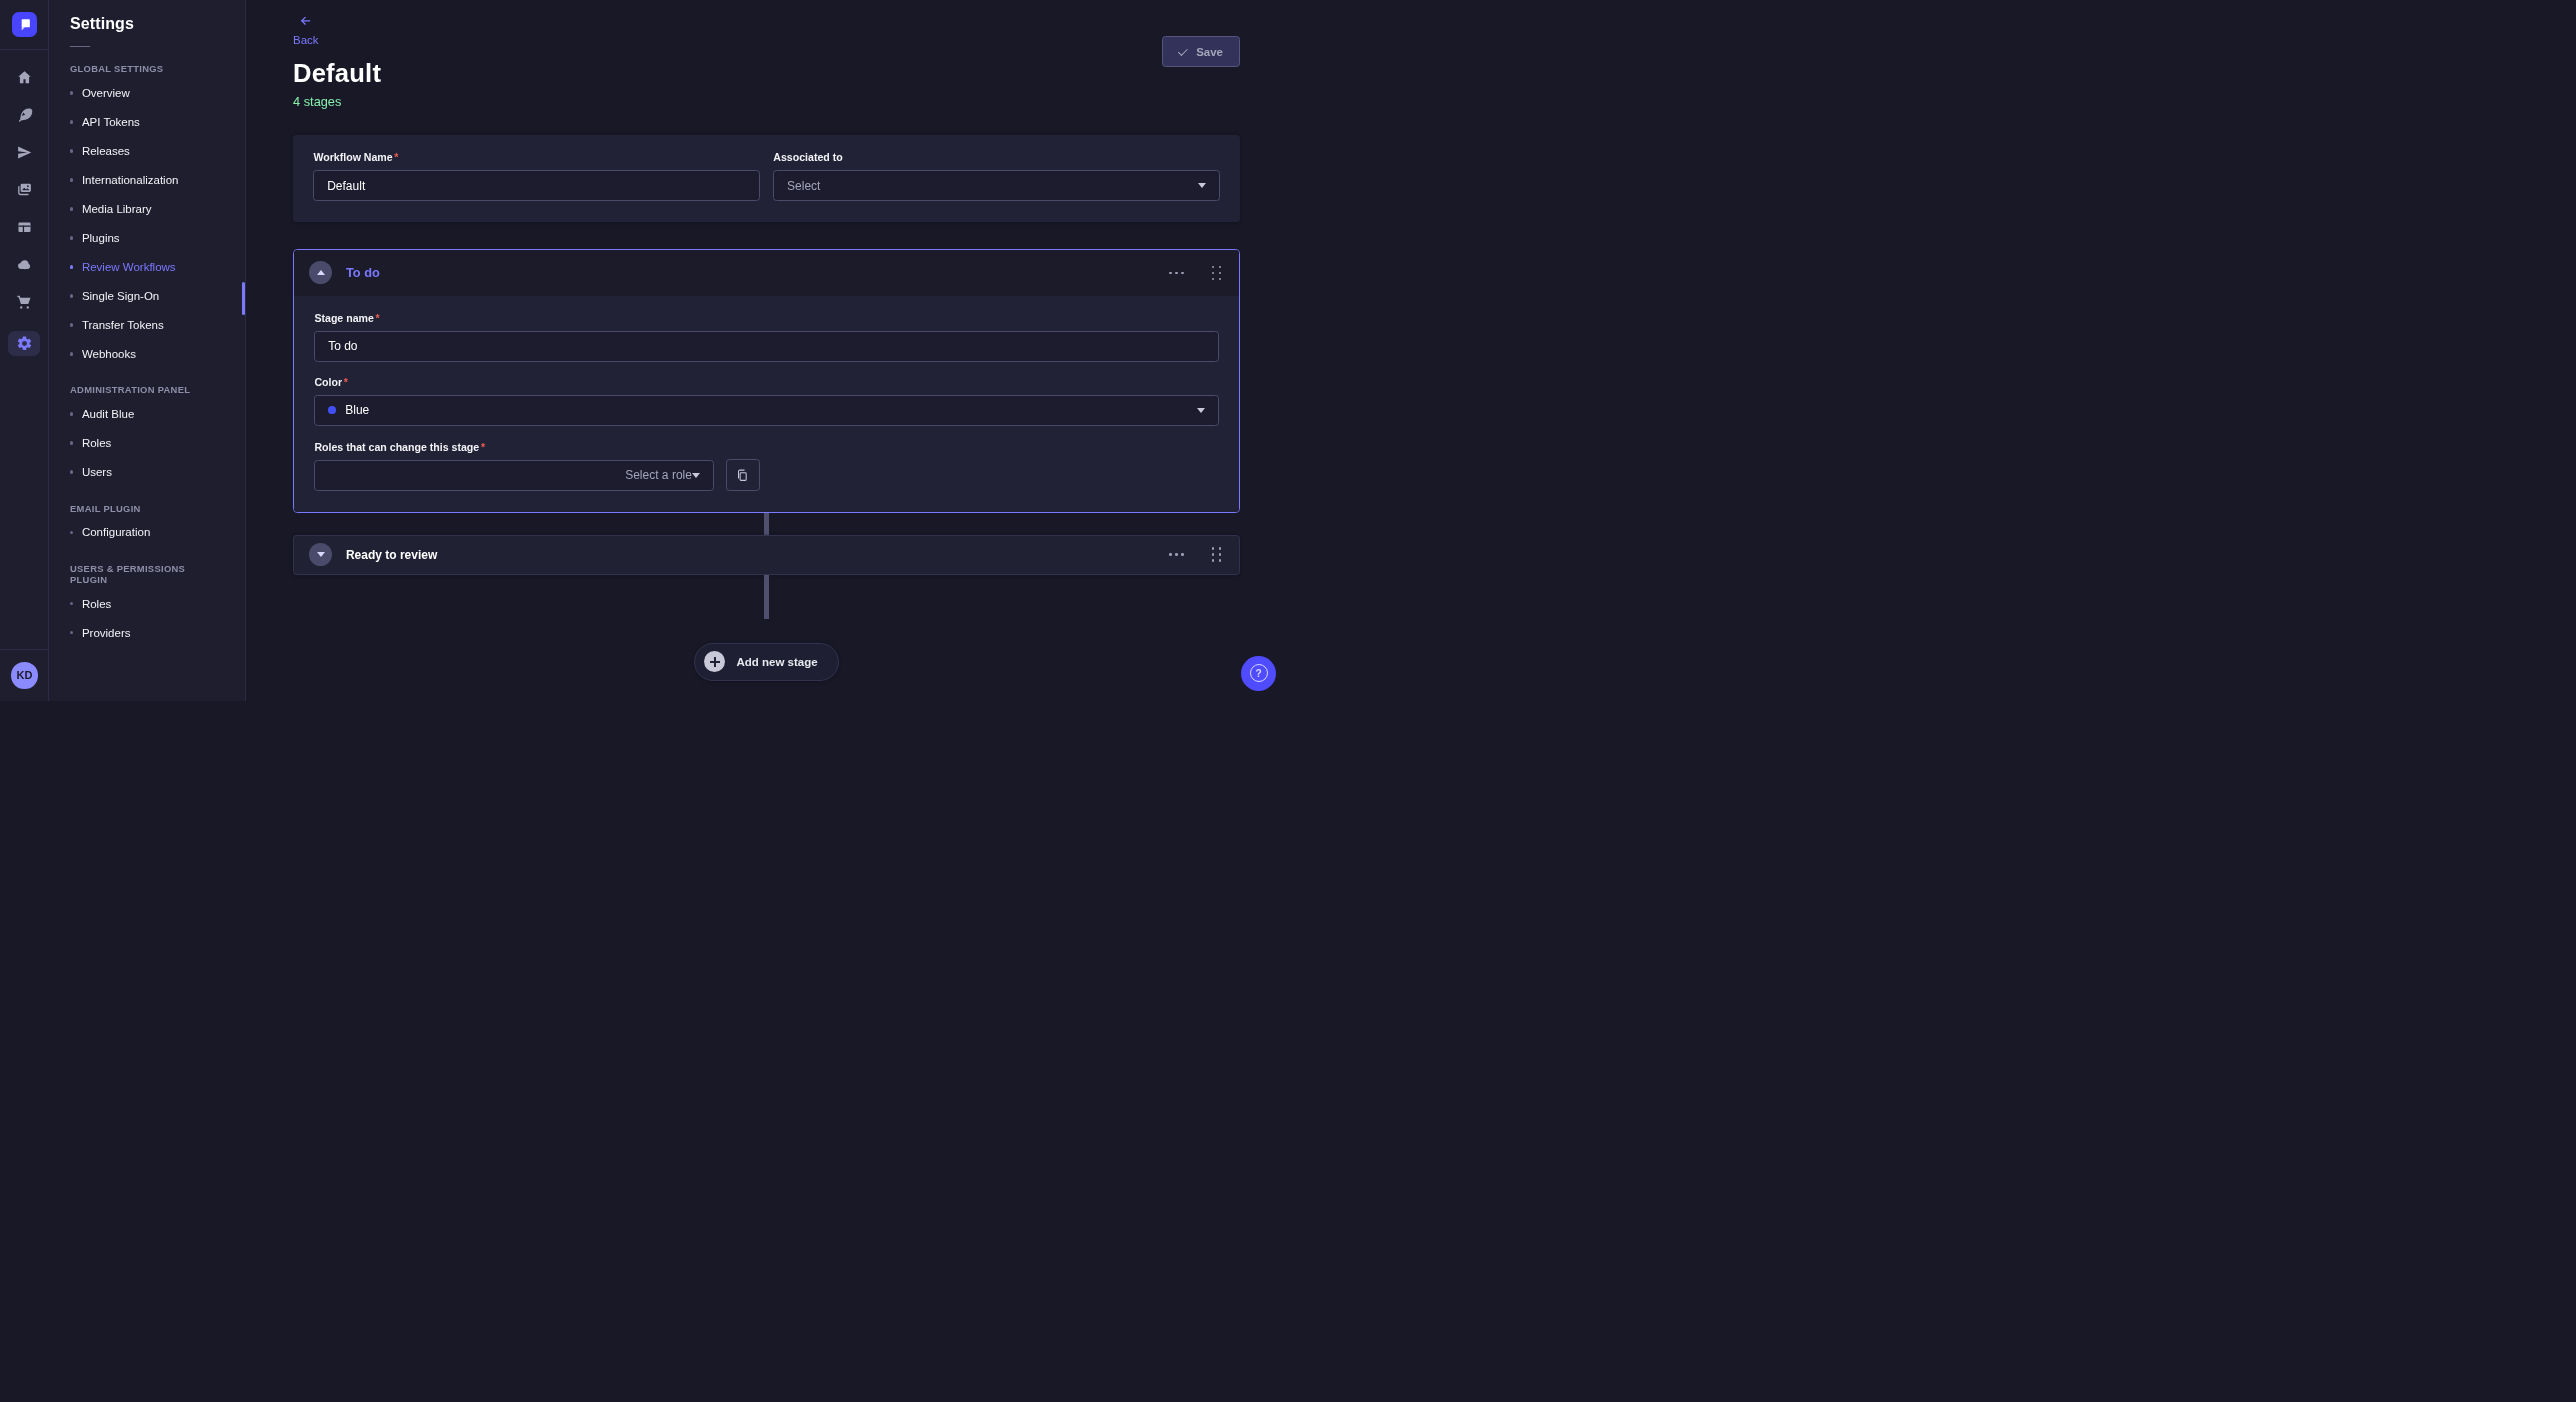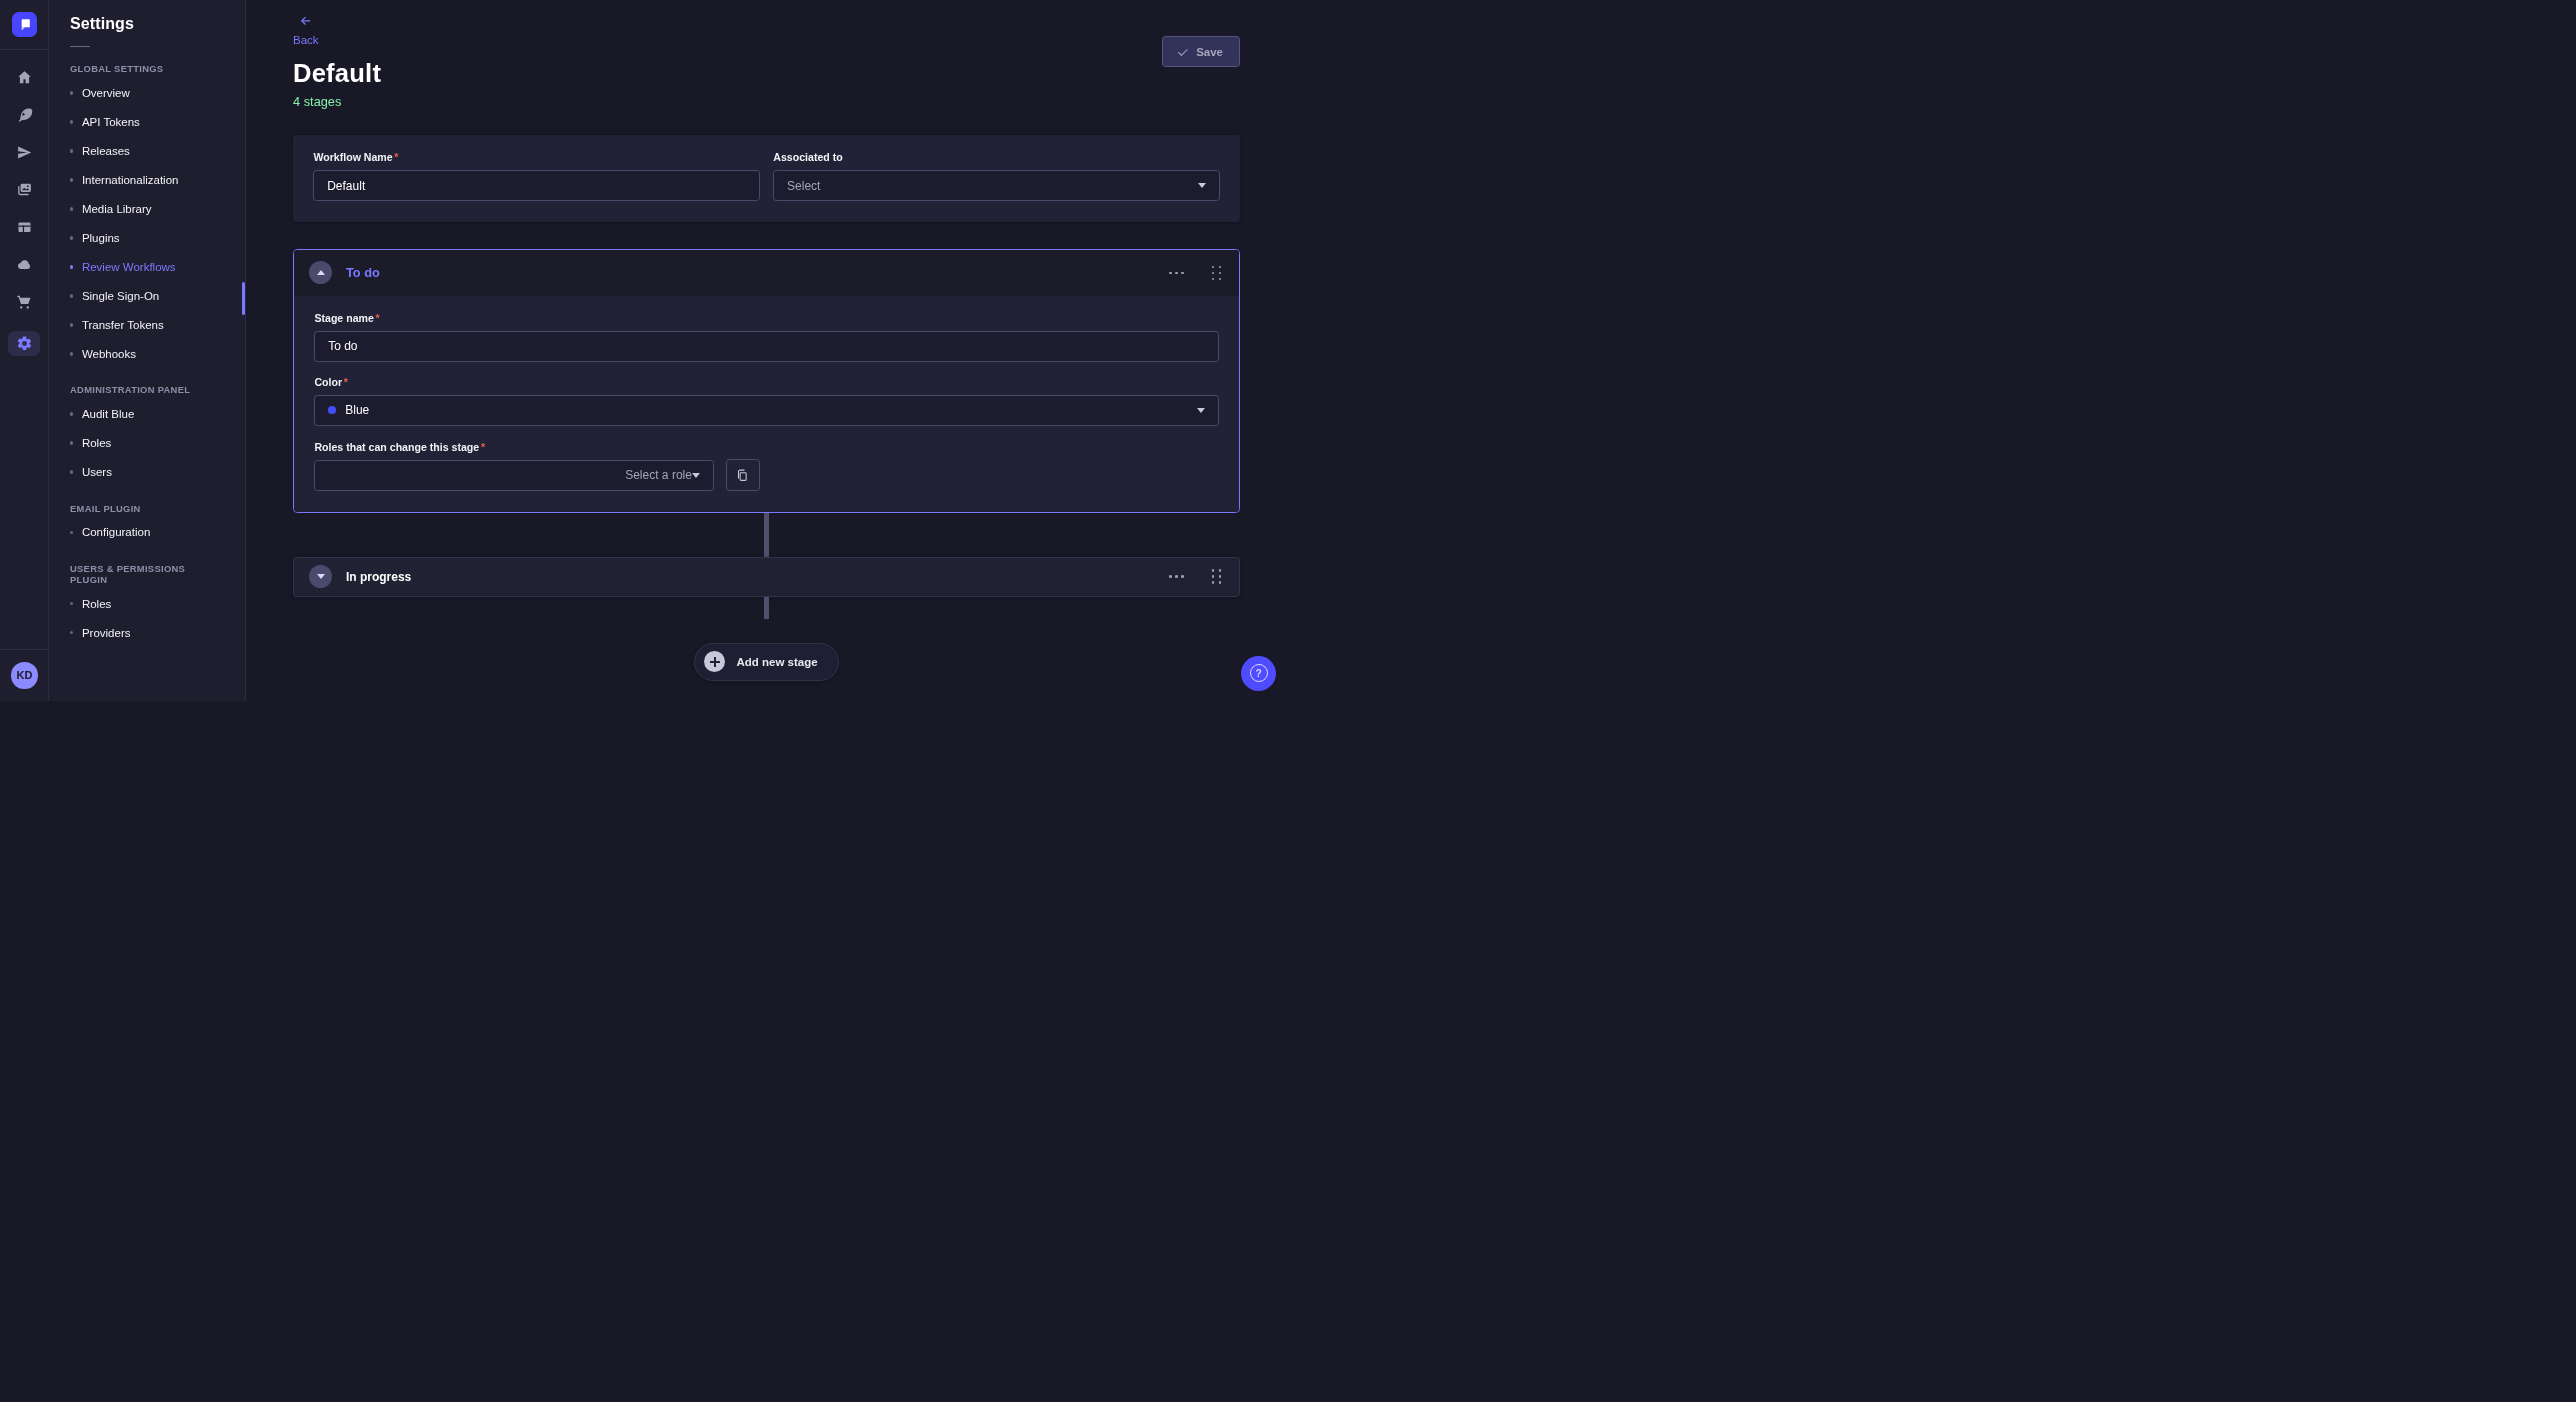--- a/index.html
+++ b/index.html
@@ -399,44 +399,44 @@
             </svg>
           </div>
         </div>
       </div>
     </div>
   </div>
 
   <div class="connector"></div>
 
   
-
-  <div class="connector"></div>
-
   <div class="stage-row">
     <div class="toggle-circle">
       <span class="tri-down"></span>
     </div>
-    <div class="stage-row-label">In progress</div>
+    <div class="stage-row-label">Ready to review</div>
     <div class="row-actions">
       <div class="dots-h">
           <i></i>
           <i></i>
           <i></i>
         </div>
       <div class="drag-handle">
           <i></i>
           <i></i>
           <i></i>
           <i></i>
           <i></i>
           <i></i>
         </div>
     </div>
   </div>
+
+  <div class="connector"></div>
+
 
   <div class="connector"></div>
 
 
   <div class="add-stage">
     <span class="plus-circle"></span>
     <span class="add-stage-label">Add new stage</span>
   </div>
 
 </div>

